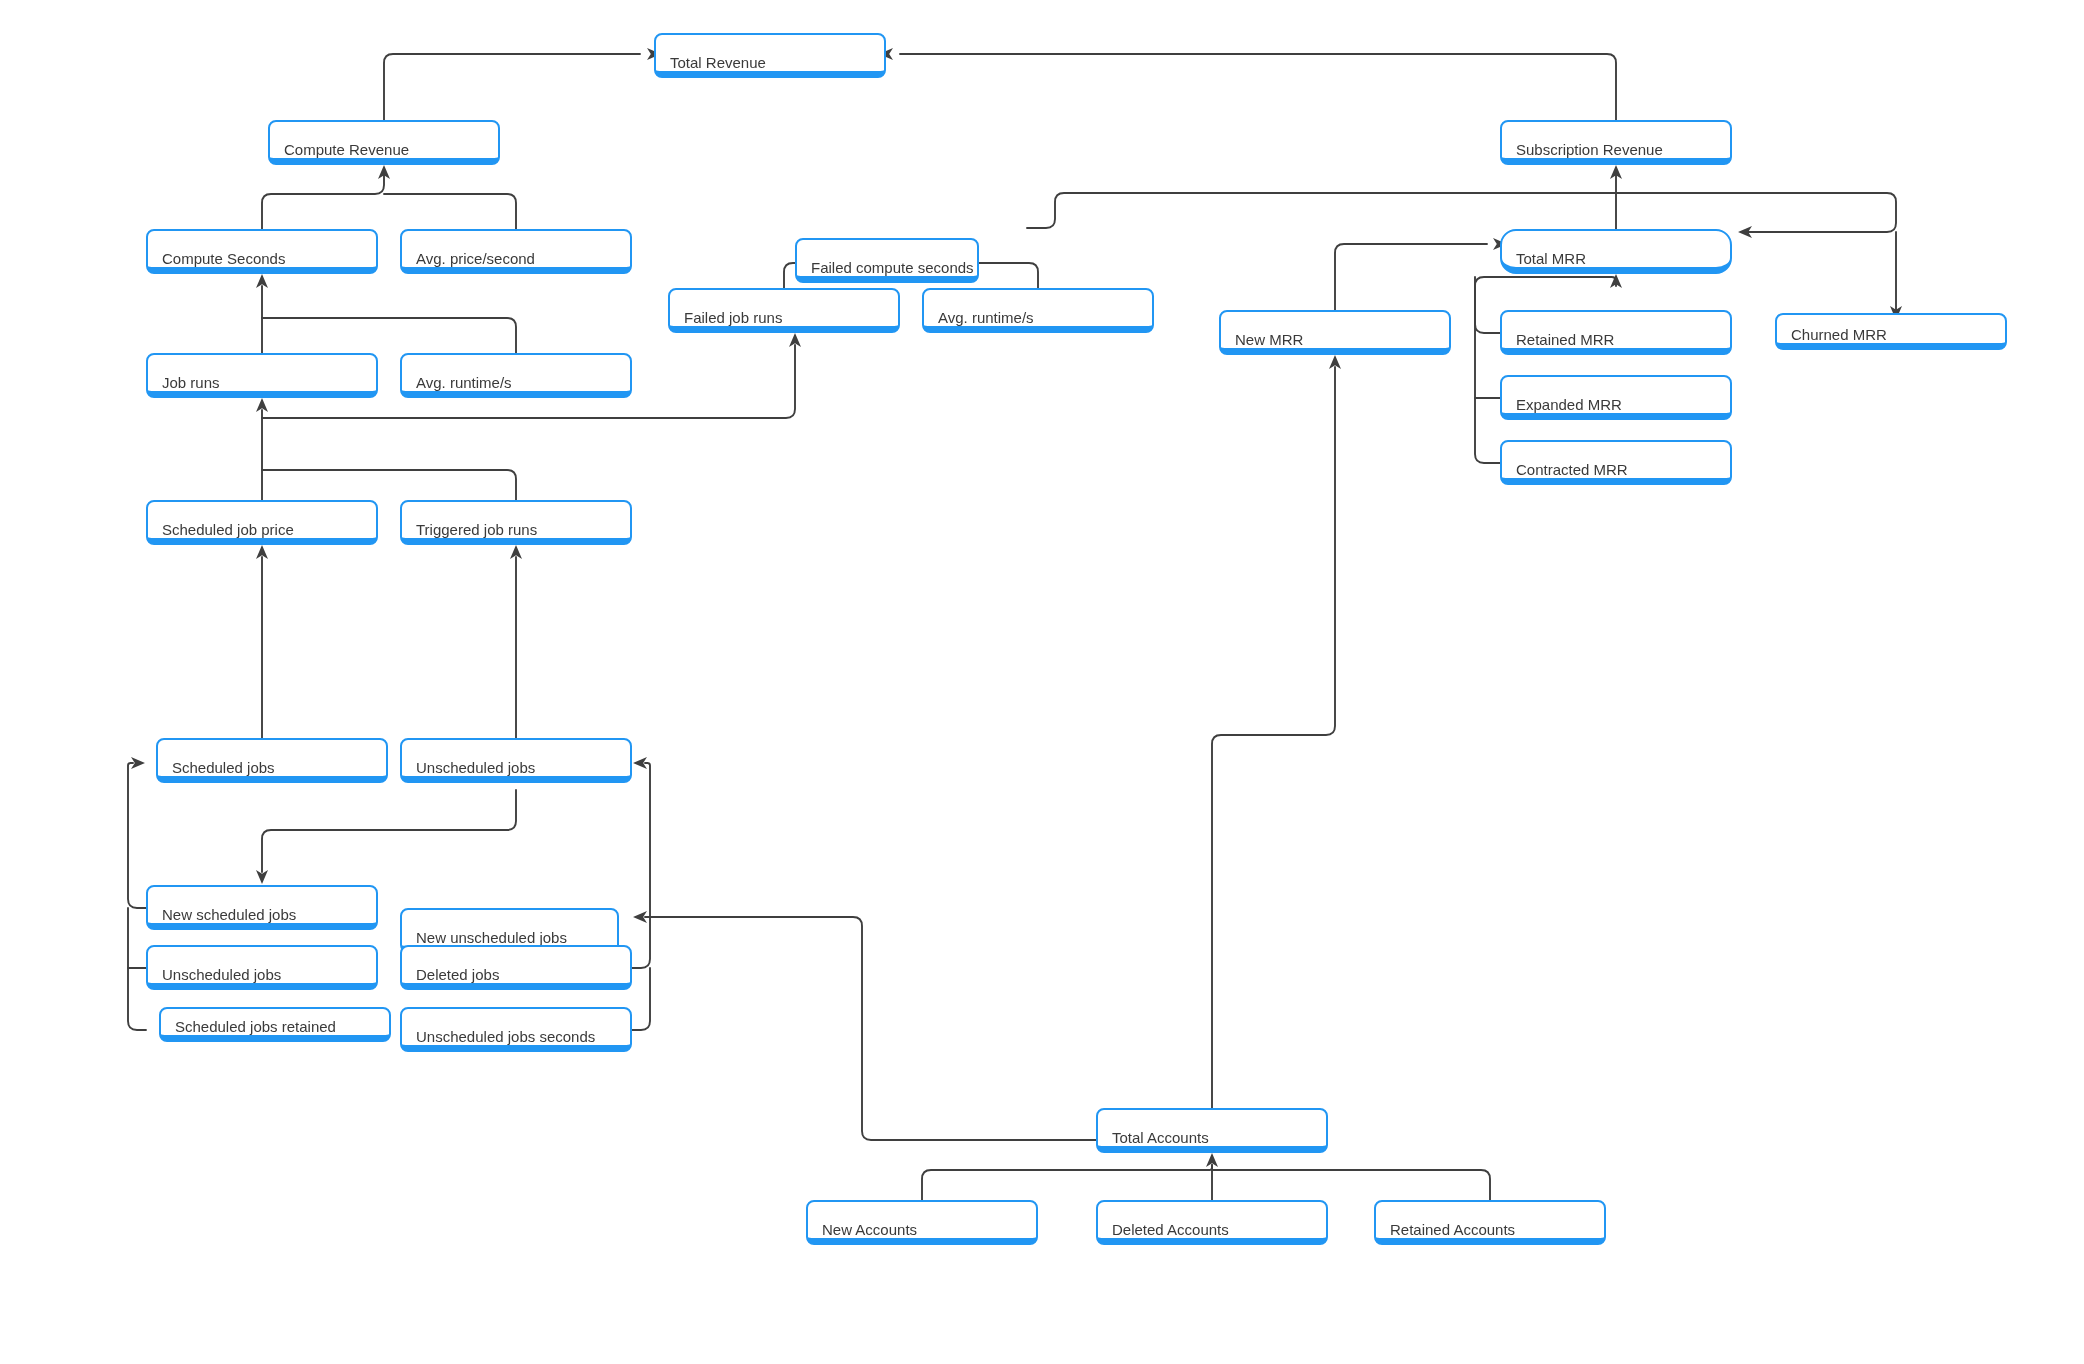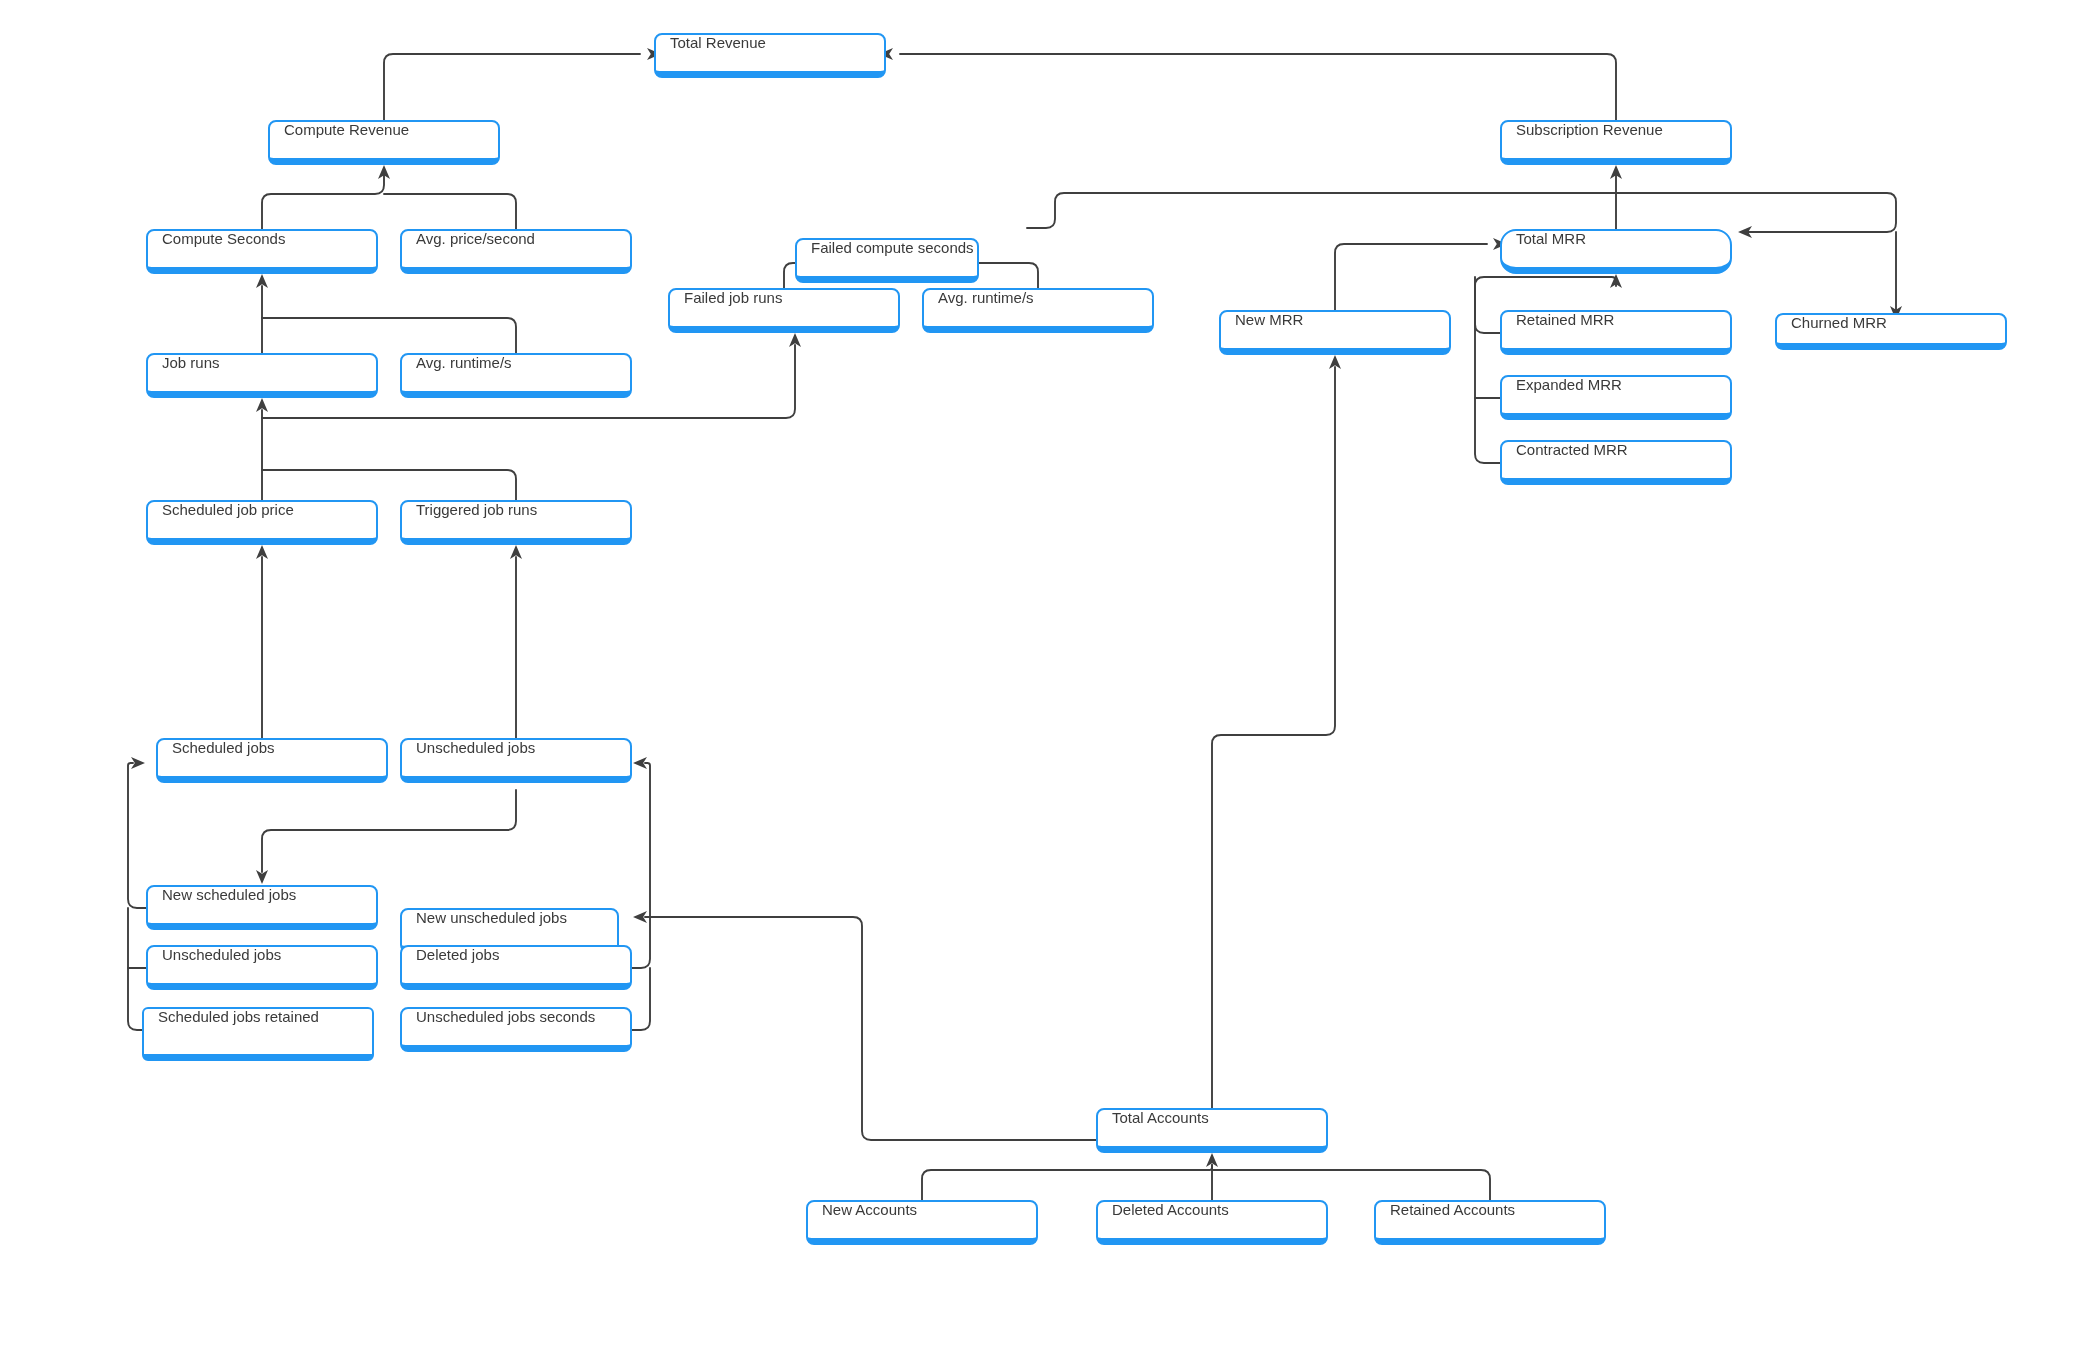--- a/index.html
+++ b/index.html
@@ -1,21 +1,21 @@
 <!DOCTYPE html>
 <html><head>
 <meta charset="utf-8">
 <style>
   html,body{margin:0;padding:0;background:#ffffff;}
   body{font-family:"Liberation Sans",sans-serif;}
   #canvas{position:relative;width:2084px;height:1364px;background:#ffffff;overflow:hidden;}
   #wires{position:absolute;left:0;top:0;width:2084px;height:1364px;}
   .node{position:absolute;box-sizing:border-box;background:#ffffff;
         border:2px solid #2196f3;border-bottom:7px solid #2196f3;border-radius:8px;
-        display:flex;align-items:flex-start;}
+        display:flex;align-items:flex-end;}
   .node .label{display:block;padding-left:14px;font-size:15px;color:#3a3a3a;
         font-family:"Liberation Sans",sans-serif;line-height:1.1;white-space:nowrap;}
 </style>
 </head>
 <body>
 
 <div id="canvas">
   <svg id="wires" viewBox="0 0 2084 1364" xmlns="http://www.w3.org/2000/svg">
       <path d="M384,120 L384,63 Q384,54 393,54 L640,54" fill="none" stroke="#3f3f3f" stroke-width="1.9" stroke-linecap="round"></path>
       <path d="M1616,120 L1616,63 Q1616,54 1607,54 L900,54" fill="none" stroke="#3f3f3f" stroke-width="1.9" stroke-linecap="round"></path>
@@ -134,21 +134,21 @@
     </div>
     <div class="node" style="left: 400px; top: 885px; width: 219px; height: 45px; margin-top: 23px;">
       <span class="label">New unscheduled jobs</span>
     </div>
     <div class="node" style="left: 146px; top: 945px; width: 232px; height: 45px;">
       <span class="label">Unscheduled jobs</span>
     </div>
     <div class="node" style="left: 400px; top: 945px; width: 232px; height: 45px;">
       <span class="label">Deleted jobs</span>
     </div>
-    <div class="node" style="left: 142px; top: 1007px; width: 232px; height: 54px; border-radius: 6px;">
+    <div class="node" style="left: 159px; top: 1007px; width: 232px; height: 35px;">
       <span class="label">Scheduled jobs retained</span>
     </div>
     <div class="node" style="left: 400px; top: 1007px; width: 232px; height: 45px;">
       <span class="label">Unscheduled jobs seconds</span>
     </div>
     <div class="node" style="left: 1096px; top: 1108px; width: 232px; height: 45px;">
       <span class="label">Total Accounts</span>
     </div>
     <div class="node" style="left: 806px; top: 1200px; width: 232px; height: 45px;">
       <span class="label">New Accounts</span>

